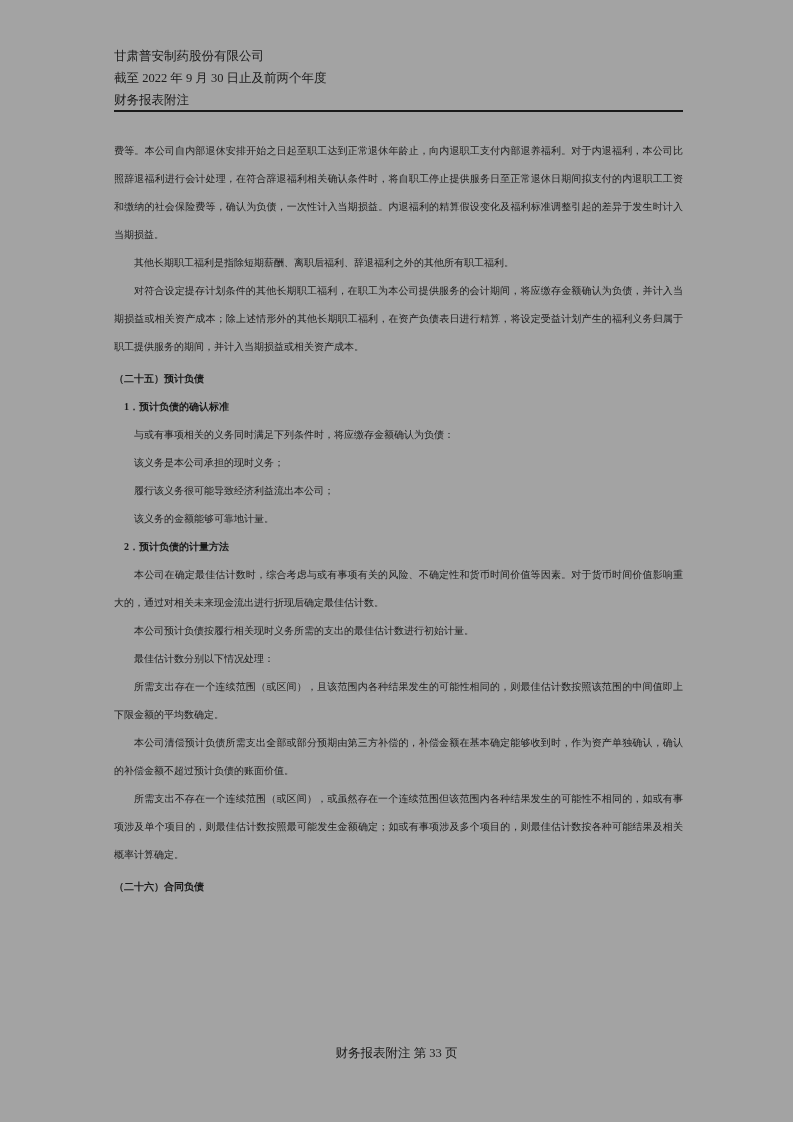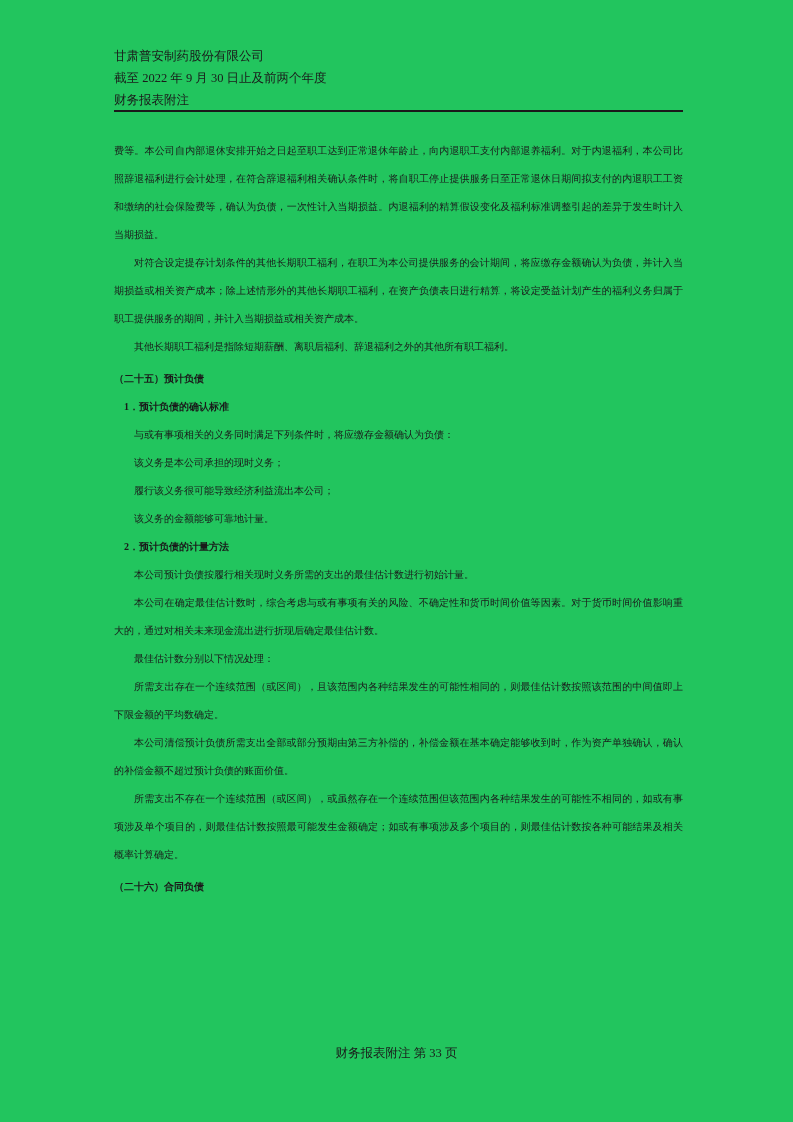--- a/index.html
+++ b/index.html
@@ -4,21 +4,21 @@
 <style>
   html, body {
     margin: 0;
     padding: 0;
     background: #ffffff;
   }
   .page {
     position: relative;
     width: 793px;
     height: 1122px;
-    background: #22c55e;
+    background: #a3a3a3;
     color: #1a1a1a;
     font-family: "Liberation Serif", "DejaVu Serif", serif;
     overflow: hidden;
   }
   .header {
     position: absolute;
     top: 45px;
     left: 114px;
     right: 110px;
     font-size: 12.5px;
@@ -73,31 +73,31 @@
   <div class="header">
     <div>甘肃普安制药股份有限公司</div>
     <div>截至 2022 年 9 月 30 日止及前两个年度</div>
     <div>财务报表附注</div>
   </div>
 
   <div class="header-rule"></div>
 
   <div class="content">
     <p class="para-cont">费等。本公司自内部退休安排开始之日起至职工达到正常退休年龄止，向内退职工支付内部退养福利。对于内退福利，本公司比照辞退福利进行会计处理，在符合辞退福利相关确认条件时，将自职工停止提供服务日至正常退休日期间拟支付的内退职工工资和缴纳的社会保险费等，确认为负债，一次性计入当期损益。内退福利的精算假设变化及福利标准调整引起的差异于发生时计入当期损益。</p>
+    <p class="para">其他长期职工福利是指除短期薪酬、离职后福利、辞退福利之外的其他所有职工福利。</p>
     <p class="para">对符合设定提存计划条件的其他长期职工福利，在职工为本公司提供服务的会计期间，将应缴存金额确认为负债，并计入当期损益或相关资产成本；除上述情形外的其他长期职工福利，在资产负债表日进行精算，将设定受益计划产生的福利义务归属于职工提供服务的期间，并计入当期损益或相关资产成本。</p>
-    <p class="para">其他长期职工福利是指除短期薪酬、离职后福利、辞退福利之外的其他所有职工福利。</p>
     <p class="h-sec">（二十五）预计负债</p>
     <p class="h-num">1．预计负债的确认标准</p>
     <p class="para">与或有事项相关的义务同时满足下列条件时，将应缴存金额确认为负债：</p>
     <p class="para">该义务是本公司承担的现时义务；</p>
     <p class="para">履行该义务很可能导致经济利益流出本公司；</p>
     <p class="para">该义务的金额能够可靠地计量。</p>
     <p class="h-num">2．预计负债的计量方法</p>
+    <p class="para">本公司在确定最佳估计数时，综合考虑与或有事项有关的风险、不确定性和货币时间价值等因素。对于货币时间价值影响重大的，通过对相关未来现金流出进行折现后确定最佳估计数。</p>
     <p class="para">本公司预计负债按履行相关现时义务所需的支出的最佳估计数进行初始计量。</p>
-    <p class="para">本公司在确定最佳估计数时，综合考虑与或有事项有关的风险、不确定性和货币时间价值等因素。对于货币时间价值影响重大的，通过对相关未来现金流出进行折现后确定最佳估计数。</p>
     <p class="para">最佳估计数分别以下情况处理：</p>
     <p class="para">所需支出存在一个连续范围（或区间），且该范围内各种结果发生的可能性相同的，则最佳估计数按照该范围的中间值即上下限金额的平均数确定。</p>
     <p class="para">本公司清偿预计负债所需支出全部或部分预期由第三方补偿的，补偿金额在基本确定能够收到时，作为资产单独确认，确认的补偿金额不超过预计负债的账面价值。</p>
     <p class="para">所需支出不存在一个连续范围（或区间），或虽然存在一个连续范围但该范围内各种结果发生的可能性不相同的，如或有事项涉及单个项目的，则最佳估计数按照最可能发生金额确定；如或有事项涉及多个项目的，则最佳估计数按各种可能结果及相关概率计算确定。</p>
     <p class="h-sec">（二十六）合同负债</p>
   </div>
 
   <div class="footer">
     <span>财务报表附注 第 33 页</span>
   </div>

